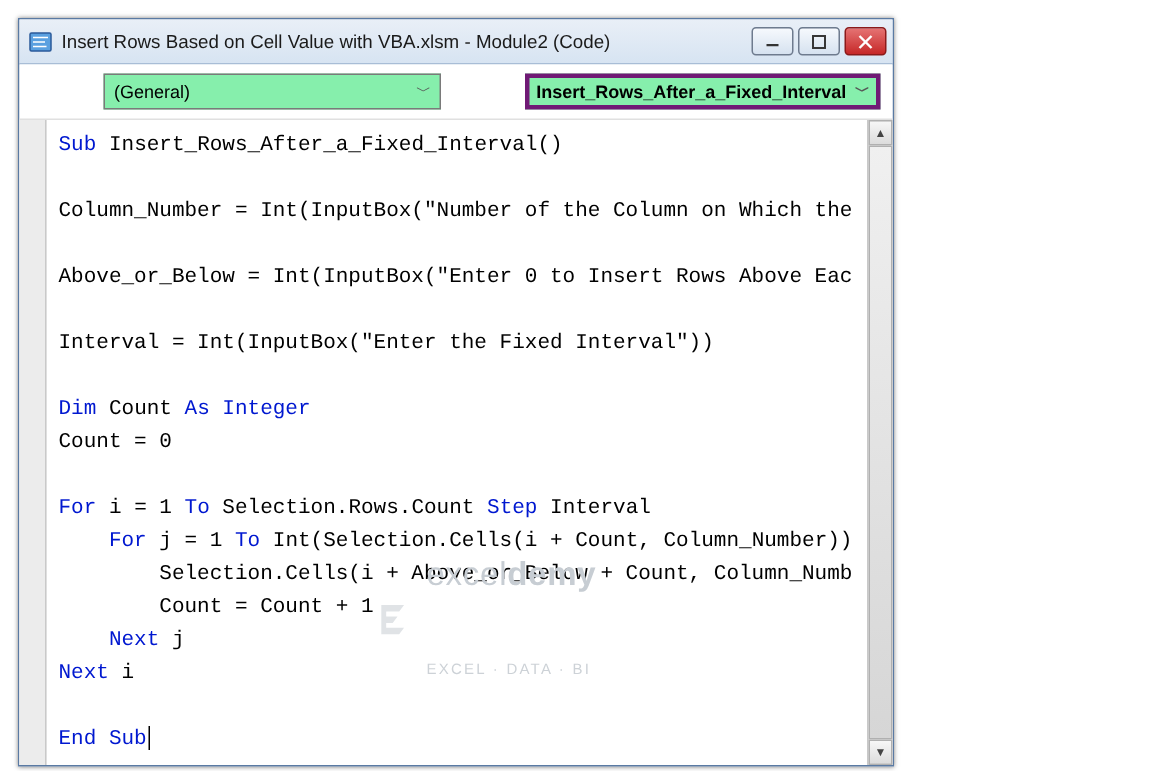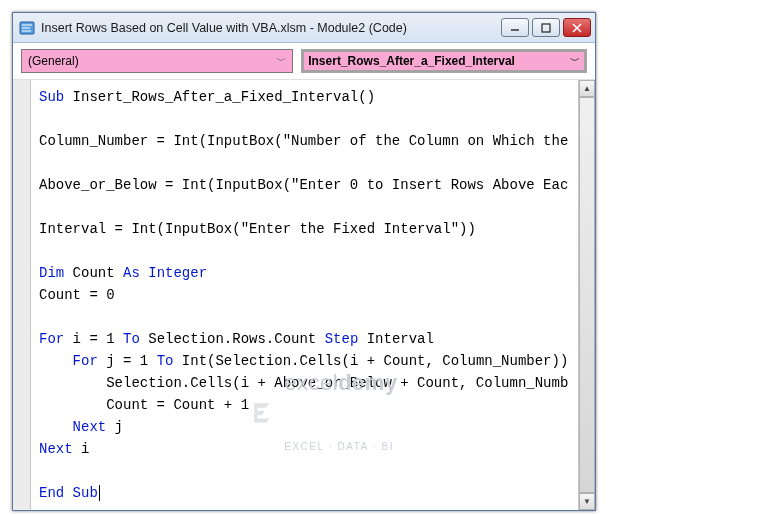--- a/index.html
+++ b/index.html
@@ -52,31 +52,32 @@
   display: flex;
   padding: 6px 8px 6px 8px;
   gap: 8px;
   background: #fff;
   border-bottom: 1px solid #e0e0e0;
 }
 .dropdown {
   flex: 1;
   height: 24px;
   border: 1px solid #7a7a7a;
-  background: #f9a8d4;
+  background: #86efac;
   display: flex;
   align-items: center;
   padding: 0 6px;
   font-size: 12px;
   cursor: pointer;
   position: relative;
+  margin-left: 48px;
 }
 .dropdown:first-child { flex: 0.95; }
 .dropdown.highlighted {
-  border: 3px solid #a3a3a3;
+  border: 3px solid #701a75;
   font-weight: bold;
   padding: 0 4px;
 }
 .dropdown .chevron {
   margin-left: auto;
   font-size: 10px;
   color: #555;
 }
 .code-pane {
   display: flex;

